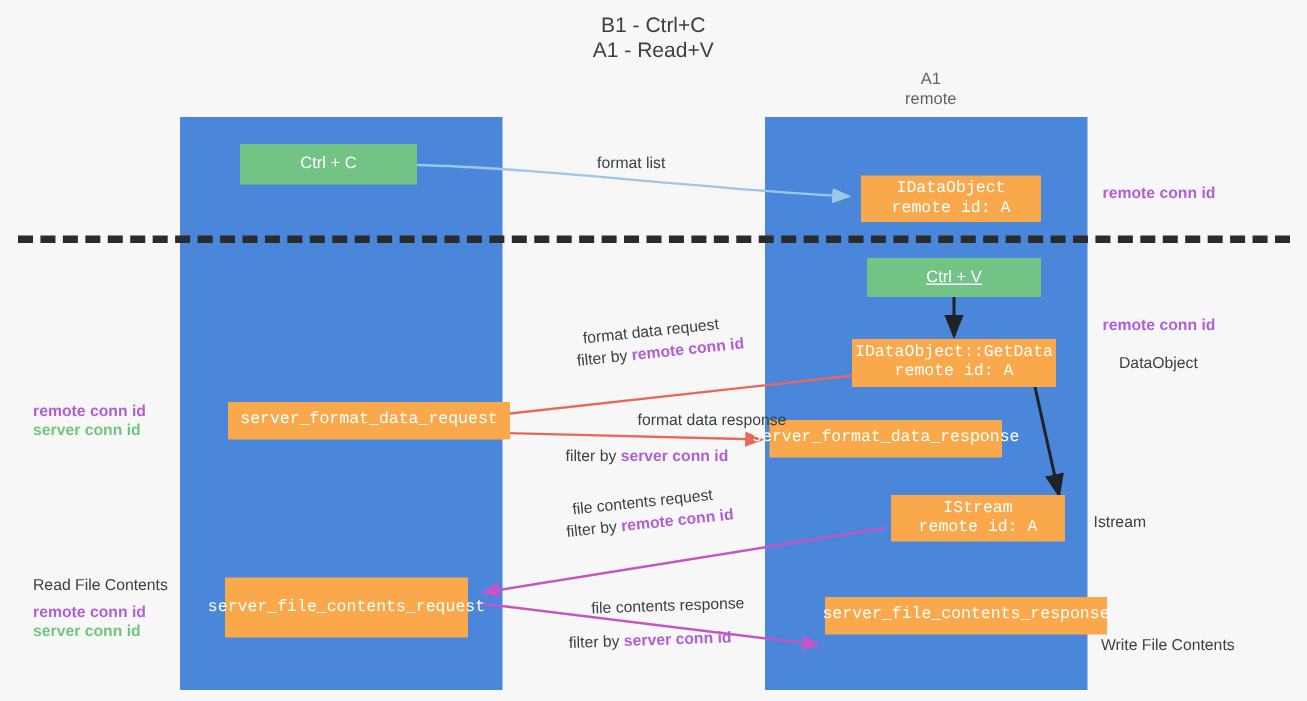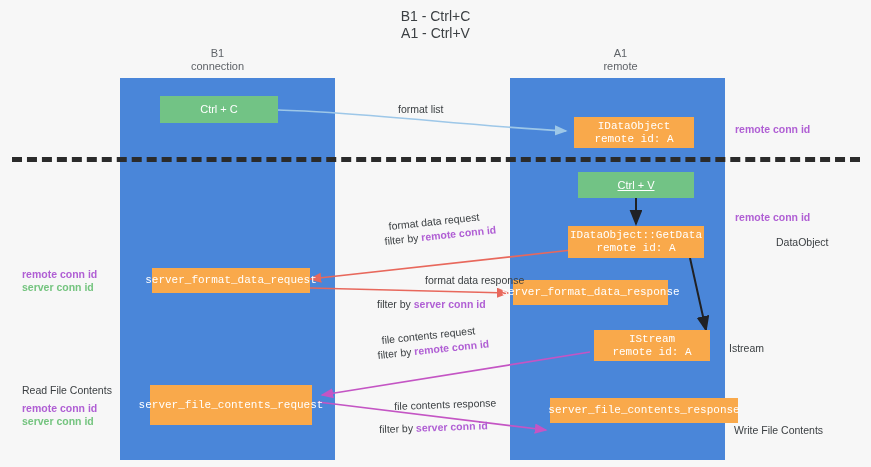--- a/index.html
+++ b/index.html
@@ -57,27 +57,23 @@
 
   svg.lines{position:absolute;left:0;top:0;width:871px;height:467px;pointer-events:none;}
 </style>
 </head>
 <body>
 
 <div id="stage">
 
   <div class="abs title">
     <div>B1 - Ctrl+C</div>
-    <div>A1 - Ctrl+V</div>
+    <div>A1 - Read+V</div>
   </div>
 
-  <div class="abs colhead" style="left:155px;top:47px;width:125px;">
-    <div>B1</div>
-    <div>connection</div>
-  </div>
   <div class="abs colhead" style="left:558px;top:47px;width:125px;">
     <div>A1</div>
     <div>remote</div>
   </div>
 
   <div class="abs lane" style="left:120px;top:78px;width:215px;height:382px;"></div>
   <div class="abs lane" style="left:510px;top:78px;width:215px;height:382px;"></div>
 
   <svg class="lines" viewBox="0 0 871 467">
     <defs>
@@ -123,21 +119,21 @@
 
   <div class="abs box green" style="left:578px;top:172px;width:116px;height:26px;text-decoration:underline;">
     <span>Ctrl + V</span>
   </div>
 
   <div class="abs box orange" style="left:568px;top:226px;width:136px;height:32px;">
     <span>IDataObject::GetData</span>
     <span class="l2">remote id: A</span>
   </div>
 
-  <div class="abs box orange" style="left:152px;top:268px;width:158px;height:25px;">
+  <div class="abs box orange" style="left:152px;top:268px;width:188px;height:25px;">
     <span>server_format_data_request</span>
   </div>
 
   <div class="abs box orange" style="left:513px;top:280px;width:155px;height:25px;">
     <span>server_format_data_response</span>
   </div>
 
   <div class="abs box orange" style="left:594px;top:330px;width:116px;height:31px;">
     <span>IStream</span>
     <span class="l2">remote id: A</span>
@@ -168,21 +164,21 @@
     <span>filter by </span><span class="hl purple">remote conn id</span>
   </div>
 
   <div class="abs mid" style="left:394px;top:400px;transform:rotate(-2deg);transform-origin:left top;">file contents response</div>
   <div class="abs mid" style="left:379px;top:423px;transform:rotate(-2deg);transform-origin:left top;">
     <span>filter by </span><span class="hl purple">server conn id</span>
   </div>
 
   <div class="abs ann purple" style="left:735px;top:123px;">remote conn id</div>
   <div class="abs ann purple" style="left:735px;top:211px;">remote conn id</div>
-  <div class="abs ann grey" style="left:728px;top:236px;padding-left:48px;">DataObject</div>
+  <div class="abs ann grey" style="left:698px;top:236px;padding-left:48px;">DataObject</div>
   <div class="abs ann grey" style="left:729px;top:342px;">Istream</div>
   <div class="abs ann grey" style="left:734px;top:424px;">Write File Contents</div>
 
   <div class="abs ann purple" style="left:22px;top:268px;">remote conn id</div>
   <div class="abs ann green" style="left:22px;top:281px;">server conn id</div>
 
   <div class="abs ann grey" style="left:22px;top:384px;">Read File Contents</div>
   <div class="abs ann purple" style="left:22px;top:402px;">remote conn id</div>
   <div class="abs ann green" style="left:22px;top:415px;">server conn id</div>
 

